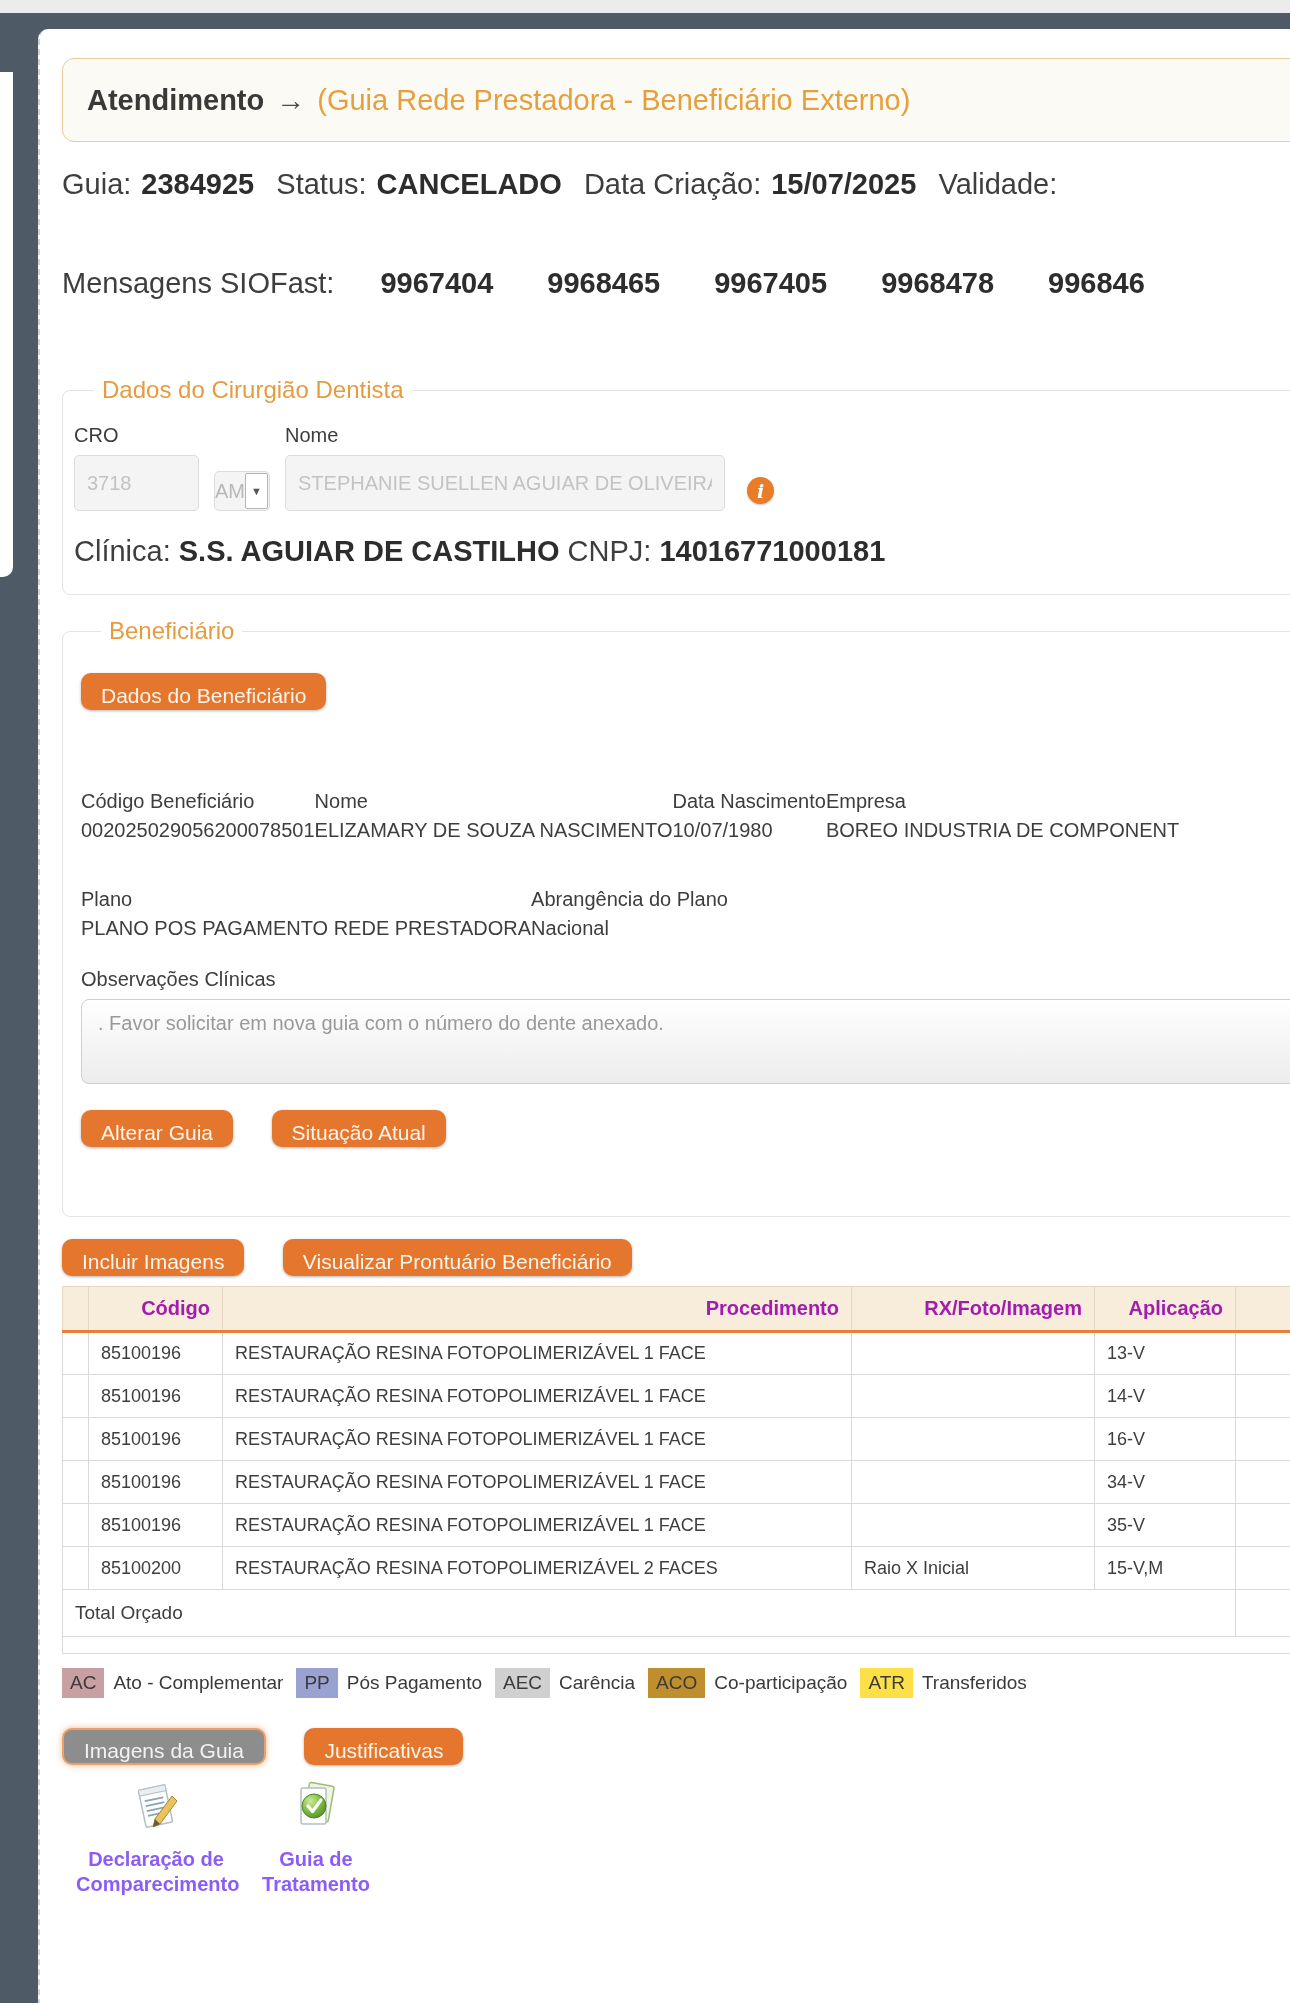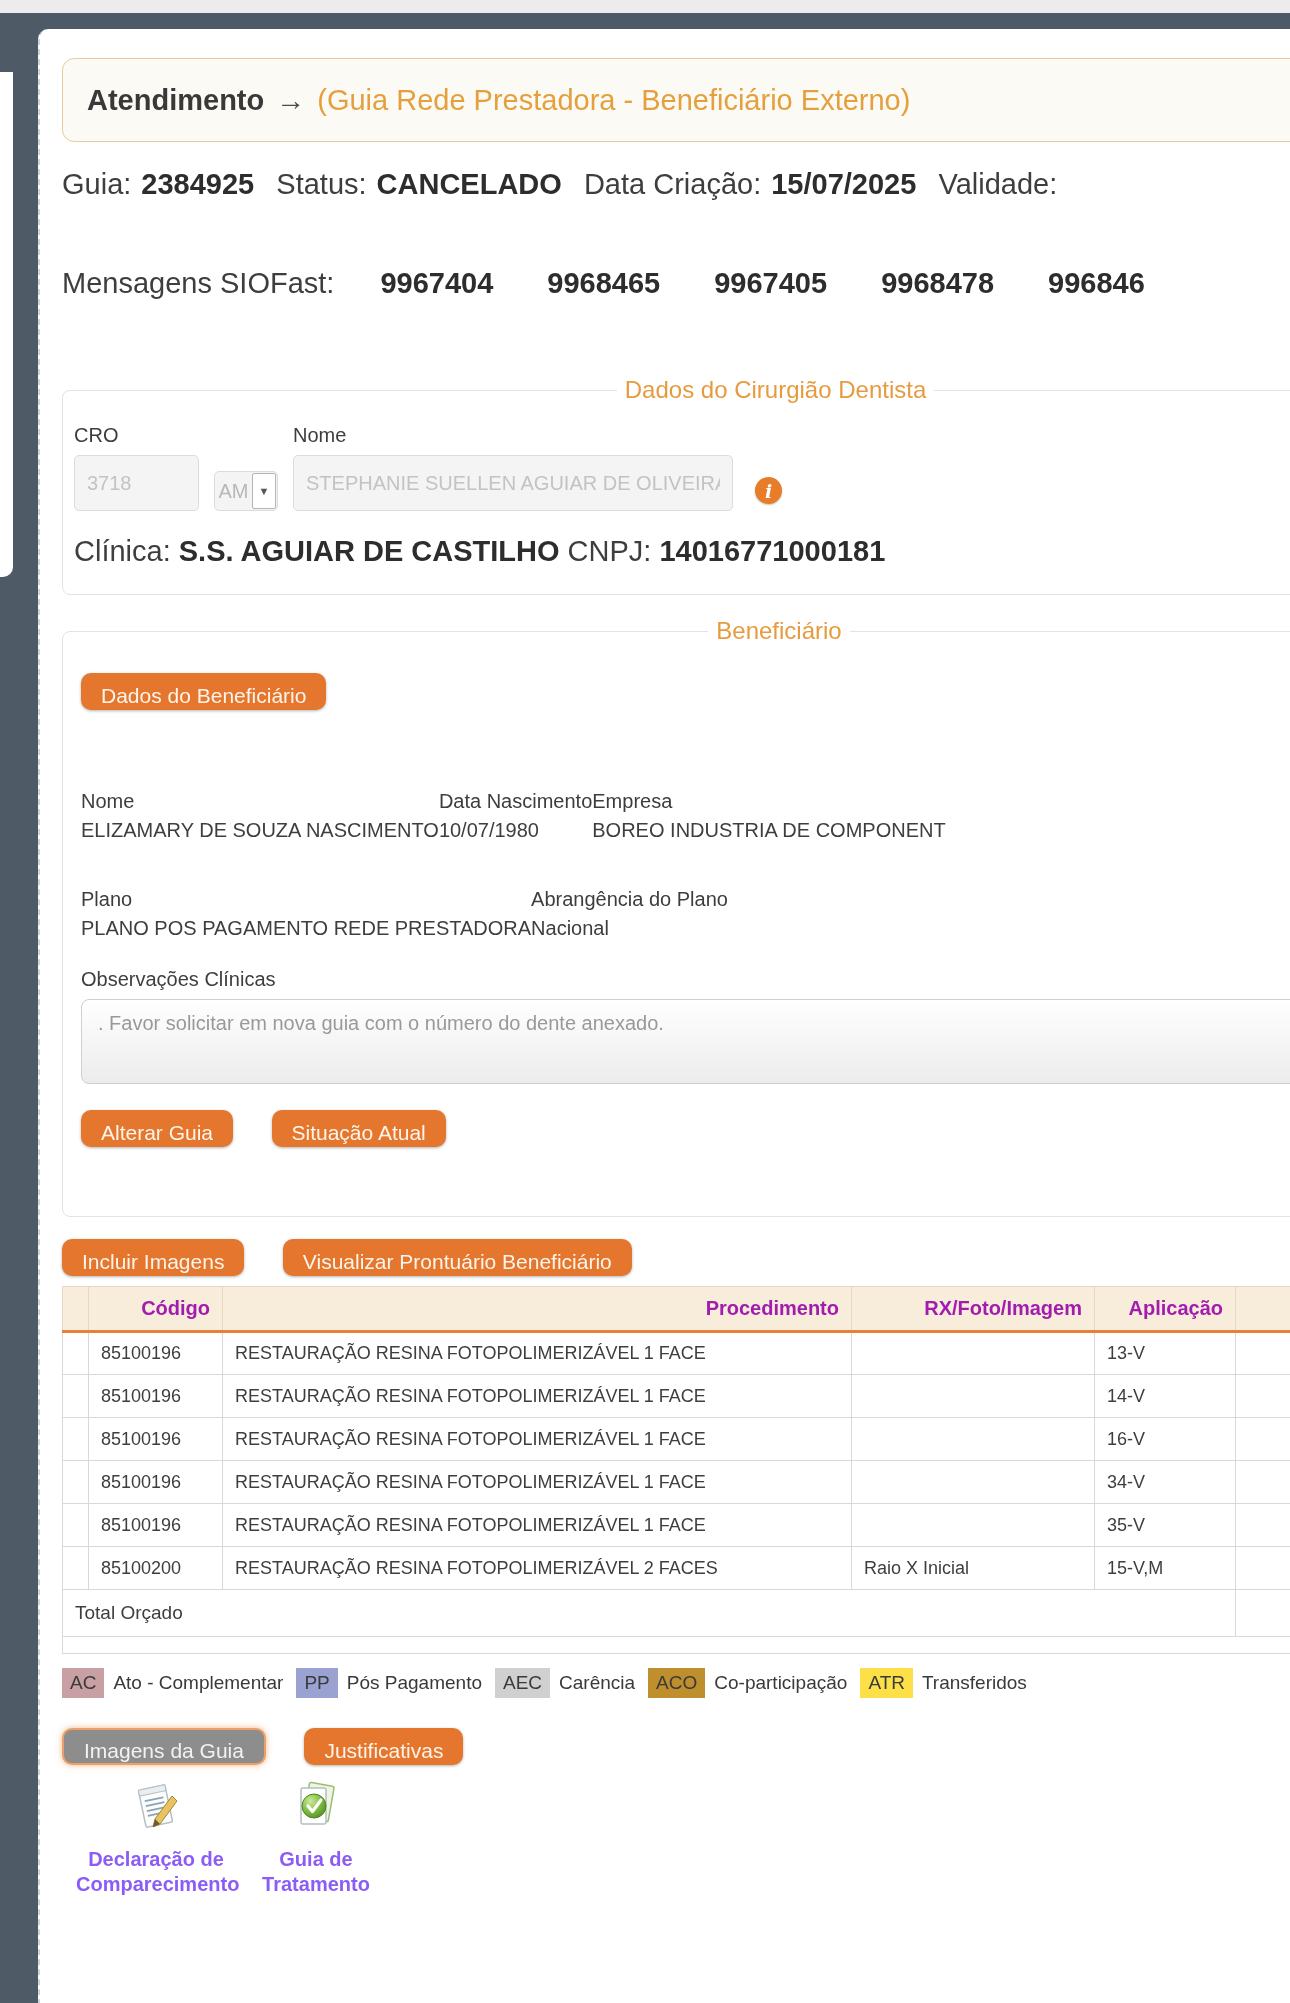--- a/index.html
+++ b/index.html
@@ -32,36 +32,36 @@
   .guia-line .val { font-weight:bold; color:#2d2d2d; margin-right:14px; }
 
   
   .msg-line { margin-top:66px; font-size:29px; white-space:nowrap; }
   .msg-label { margin-right:46px; }
   .msg-nums { display:inline; }
   .msg-num { font-weight:bold; color:#2d2d2d; margin-right:54px; }
 
   
   fieldset.fs { border:1px solid #e3e3e3; border-radius:8px; width:1416px; }
-  fieldset.fs legend { color:#e79b3f; font-size:24px; padding:0 8px; margin-left:0;text-align:center; }
+  fieldset.fs legend { color:#e79b3f; font-size:24px; padding:0 8px; margin-left:20px; }
   .fs1 { margin-top:76px; padding:20px 0 26px 11px; }
   .fs2 { margin-top:22px; height:600px; padding:28px 0 0 18px; }
 
   .field-label { font-size:20px; color:#3d3d3d; margin-bottom:8px; }
   .inputs-row { display:flex; align-items:flex-end; }
   .inp {
     height:56px; background:#f4f4f4; border:1px solid #dcdcdc; border-radius:5px;
     color:#c3c3c3; font-size:20px; padding:0 12px; font-family:inherit;
   }
   .cro-input { width:125px; }
   .nome-input { width:440px; }
   .group-cro { margin-right:15px; }
   .group-nome { margin-left:15px; }
   .uf-select {
-    width:64px; height:40px; background:#f4f4f4; border:1px solid #dcdcdc;
+    width:56px; height:40px; background:#f4f4f4; border:1px solid #dcdcdc;
     border-radius:5px; display:flex; align-items:center; justify-content:space-between;
   }
   .uf-text { flex:1; text-align:center; color:#b8b8b8; font-size:20px; }
   .uf-arrow-box {
     width:24px; height:36px; margin-right:1px; background:#ffffff; border:1px solid #b5b5b5;
     border-radius:2px; display:flex; align-items:center; justify-content:center;
     font-size:11px; color:#555555;
   }
   .info-icon {
     width:27px; height:27px; border-radius:50%; background:#e87c28; color:#ffffff;
@@ -175,20 +175,24 @@
       <span class="lbl">CNPJ:</span>
       <span class="val">14016771000181</span>
     </div>
   </fieldset>
 
   <fieldset class="fs fs2">
     <legend>Beneficiário</legend>
     <button class="btn">Dados do Beneficiário</button>
 
     <div class="benef-grid">
+        <div class="bcol">
+        <div class="field-label">Código Beneficiário</div>
+        <div class="field-value">002025029056200078501</div>
+      </div>
         <div class="bcol">
         <div class="field-label">Nome</div>
         <div class="field-value">ELIZAMARY DE SOUZA NASCIMENTO</div>
       </div>
         <div class="bcol">
         <div class="field-label">Data Nascimento</div>
         <div class="field-value">10/07/1980</div>
       </div>
         <div class="bcol">
         <div class="field-label">Empresa</div>

